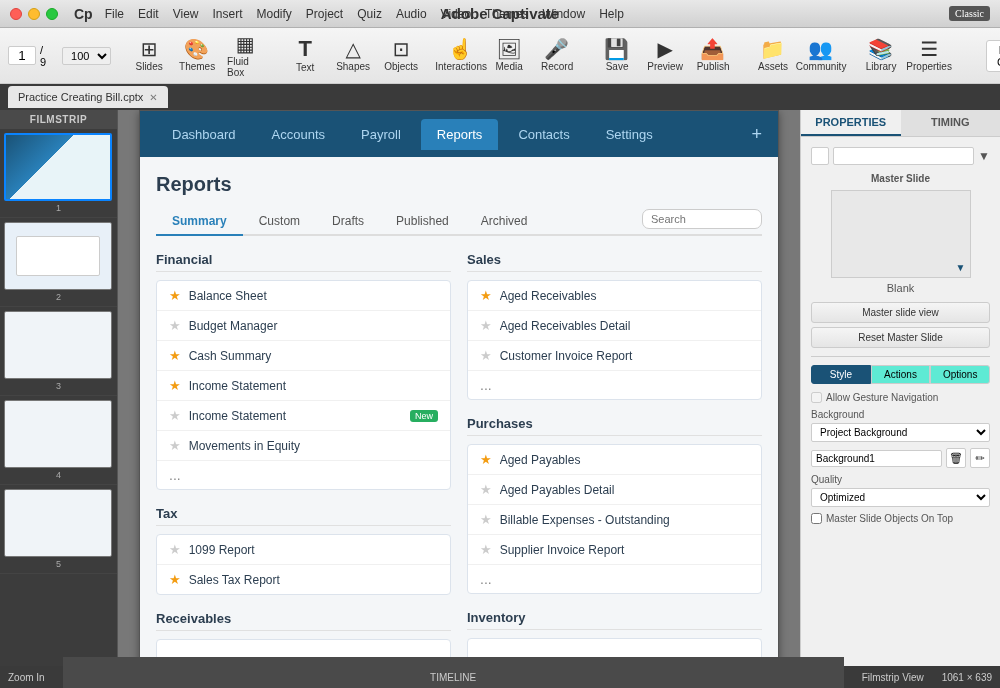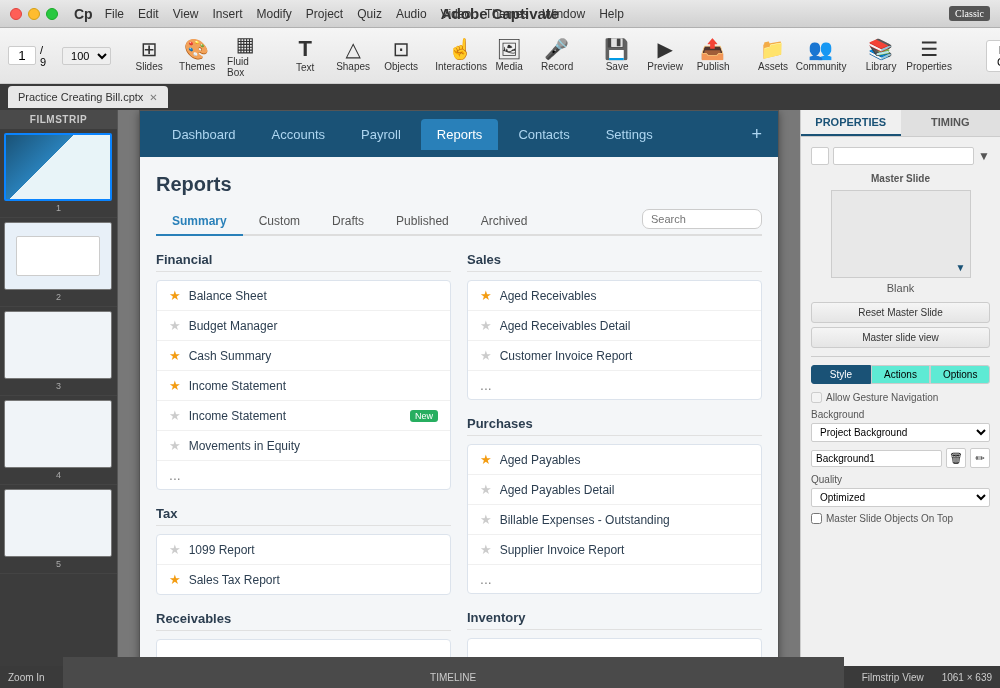--- a/index.html
+++ b/index.html
@@ -696,22 +696,22 @@
       </div>
 
       <div class="panel-section-title">Master Slide</div>
 
       <div class="master-slide-preview">
         <div style="width:100%;height:100%;background:#e8e8e8;"></div>
         <div class="master-slide-arrow">▼</div>
       </div>
       <div class="master-slide-label">Blank</div>
 
+      <button class="panel-btn">Master slide view</button>
       <button class="panel-btn">Reset Master Slide</button>
-      <button class="panel-btn">Master slide view</button>
 
       <div class="panel-divider"></div>
 
       <div class="style-tab-row">
         <div class="style-tab active">Style</div>
         <div class="style-tab">Actions</div>
         <div class="style-tab">Options</div>
       </div>
 
       <div class="checkbox-row">

